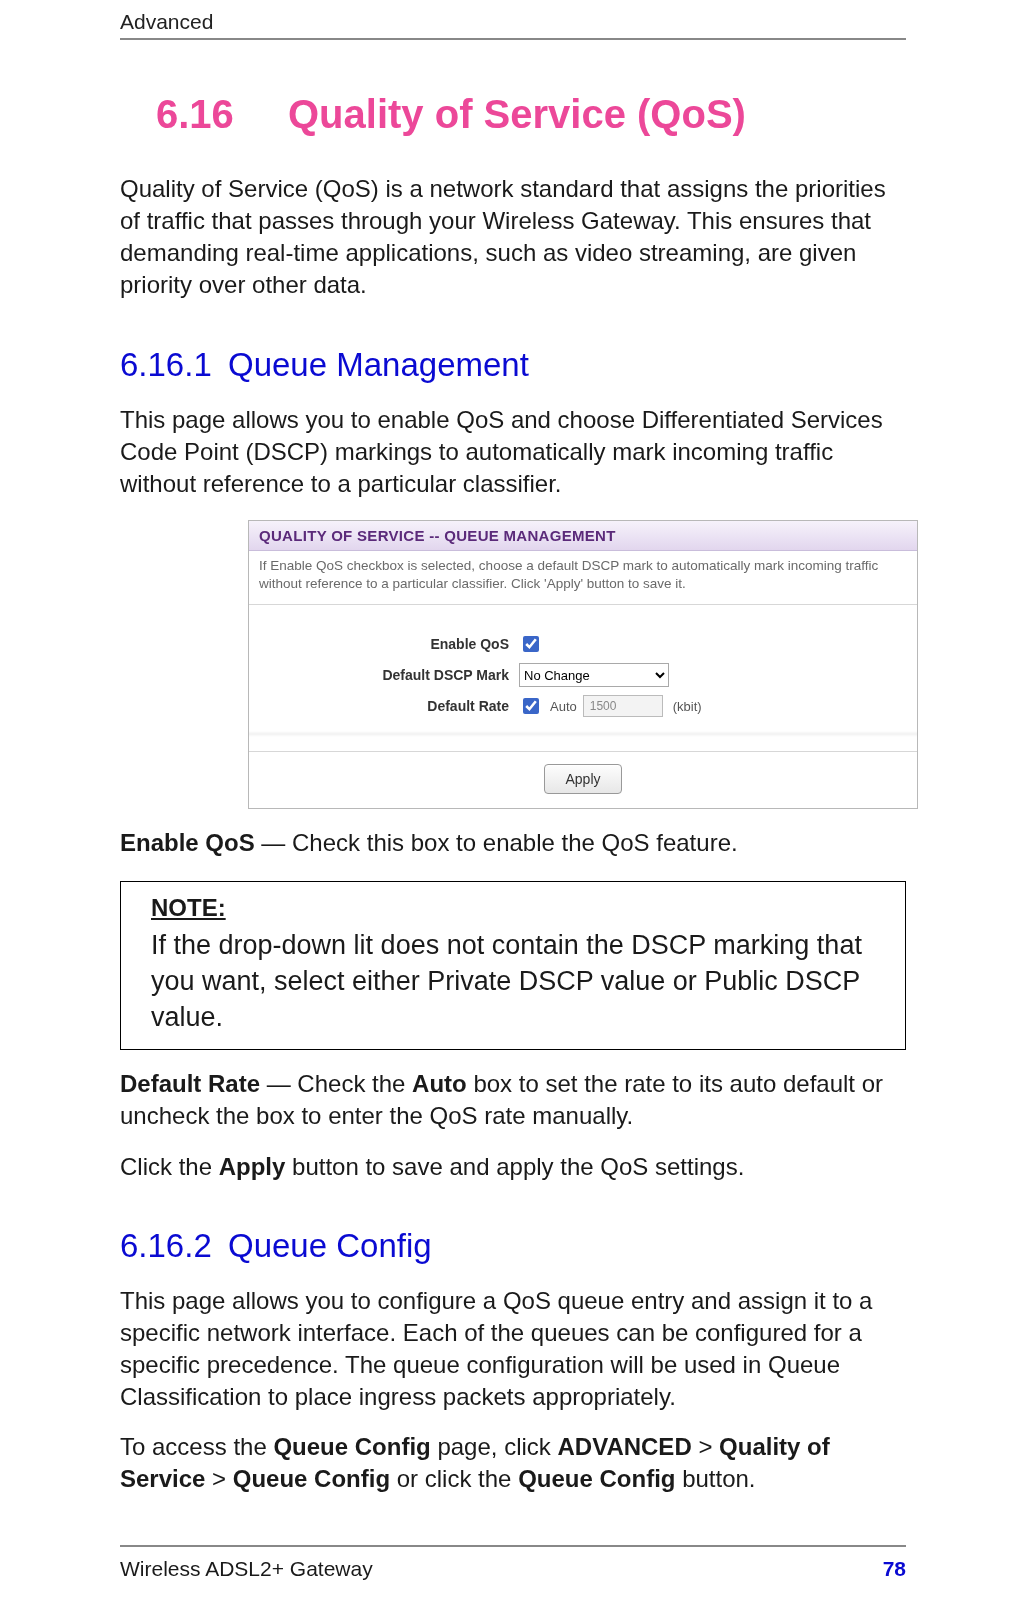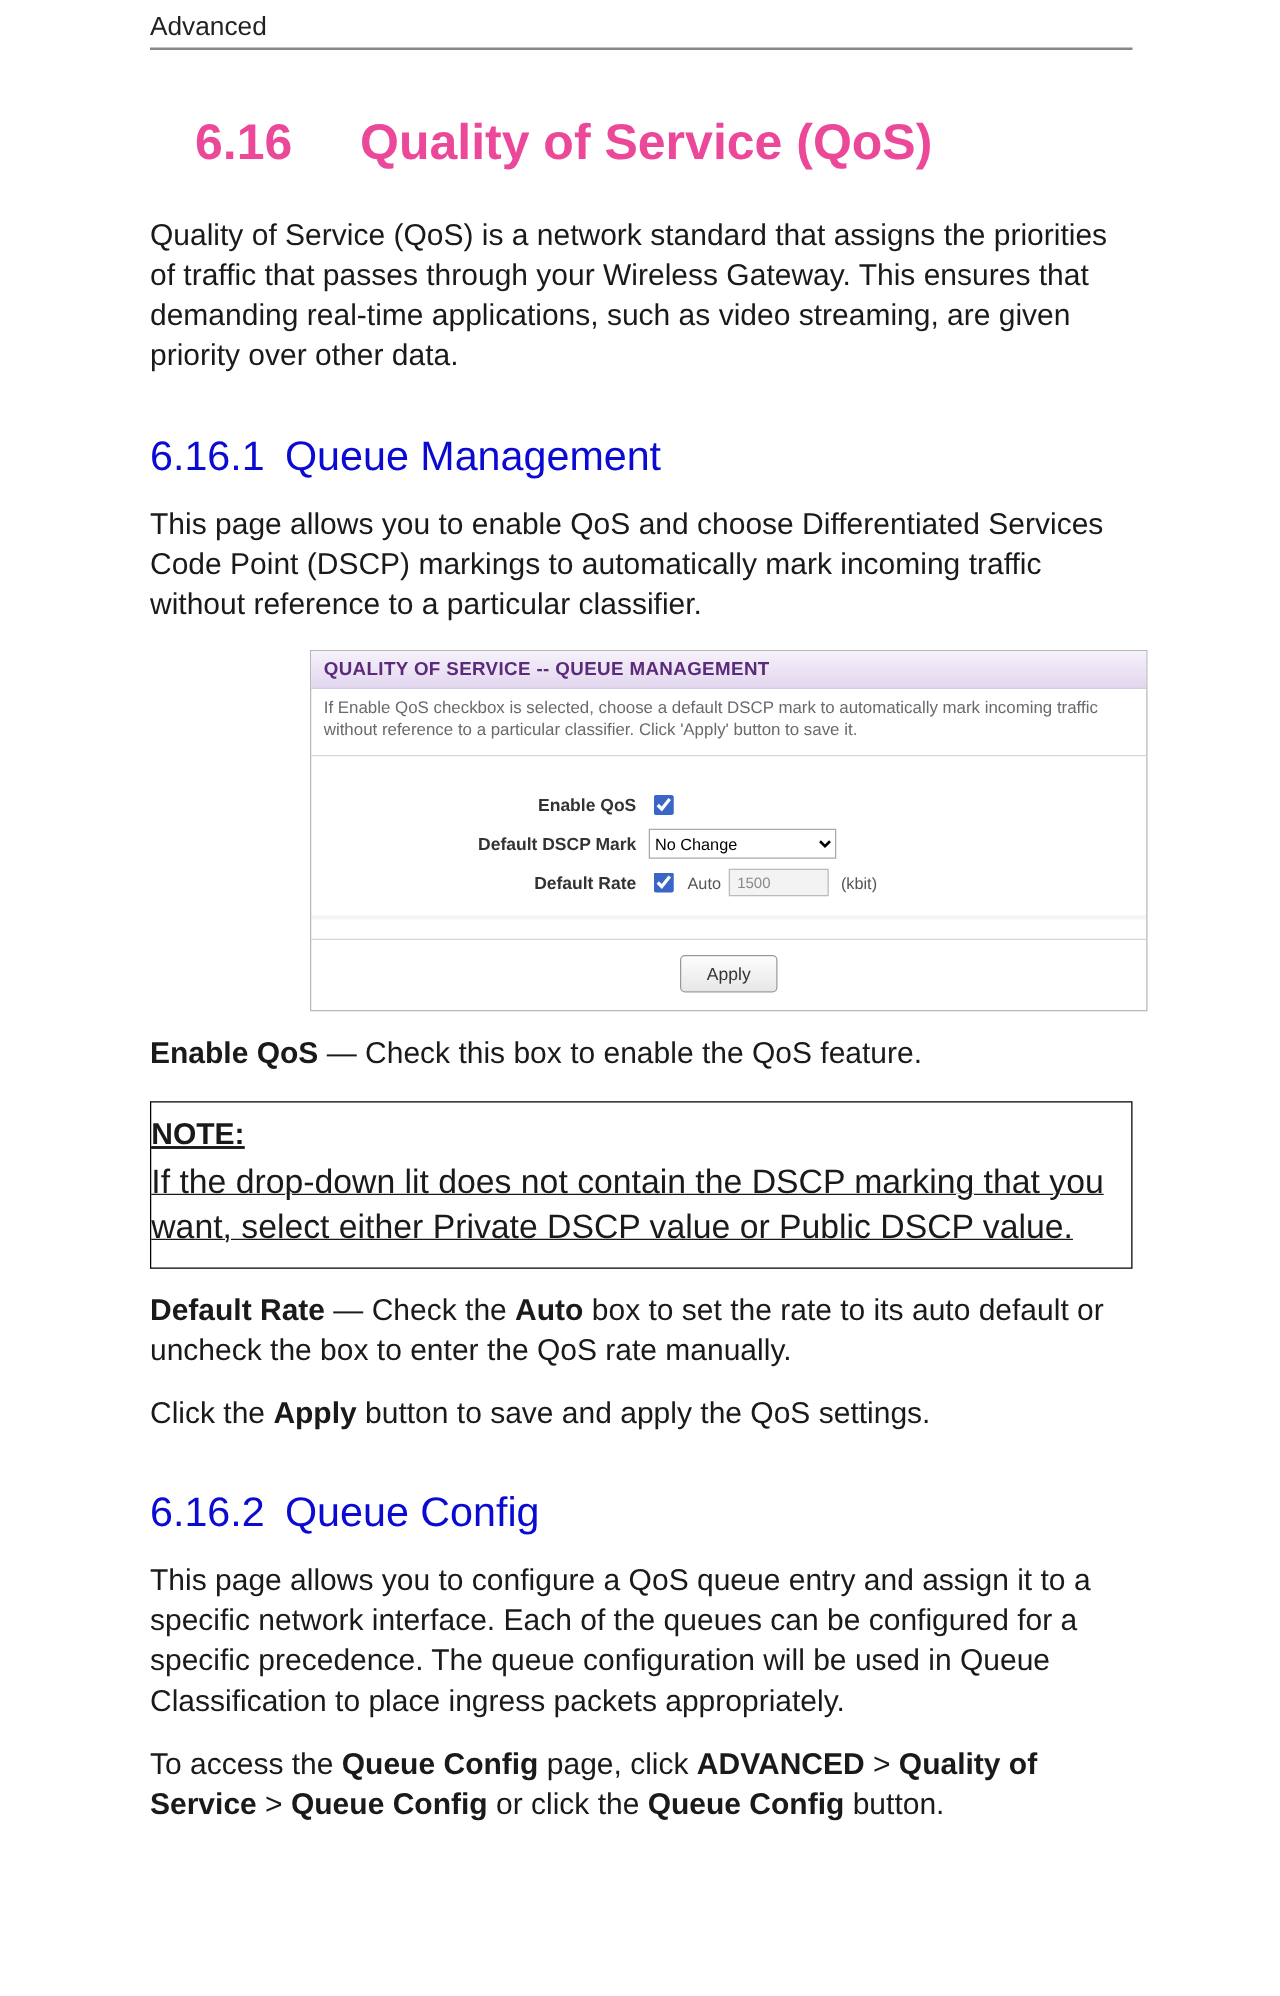--- a/index.html
+++ b/index.html
@@ -41,23 +41,22 @@
   .sub-title {
     color: #0a0ad2;
     font-size: 33px;
     font-weight: 400;
     margin: 26px 0 20px 0;
   }
   .sub-title .snum { display:inline-block; min-width: 108px; }
   b { font-weight: 700; }
   .note-box {
     border: 1.5px solid #000;
-    padding: 12px 14px 14px 0;
+    padding: 12px 14px 14px 30px;
     margin: 4px 0 18px 0;
-    text-decoration: underline;
   }
   .note-box .note-label { font-weight: 700; text-decoration: underline; font-size: 24px; display:block; margin-bottom:6px;}
   .note-box .note-body { font-size: 27px; line-height:1.32;text-align:right; }
   .footer {
     margin-top: auto;
     border-top: 2px solid #888;
     padding-top: 10px;
     display:flex; justify-content: space-between;
     font-size: 21px;
   }
@@ -180,14 +179,18 @@
   <h2 class="sub-title">
     <span class="snum">6.16.2</span><span>Queue Config</span>
   </h2>
 
   <p class="body-p">This page allows you to configure a QoS queue entry and assign it to a specific network interface. Each of the queues can be configured for a specific precedence. The queue configuration will be used in Queue Classification to place ingress packets appropriately.</p>
 
   <p class="body-p">
     <span>To access the </span><b>Queue Config</b><span> page, click </span><b>ADVANCED</b><span> &gt; </span><b>Quality of Service</b><span> &gt; </span><b>Queue Config</b><span> or click the </span><b>Queue Config</b><span> button.</span>
   </p>
 
+  <div class="footer">
+    <span>Wireless ADSL2+ Gateway</span>
+    <span class="pg">78</span>
+  </div>
 
 </div>
 
 </body></html>

